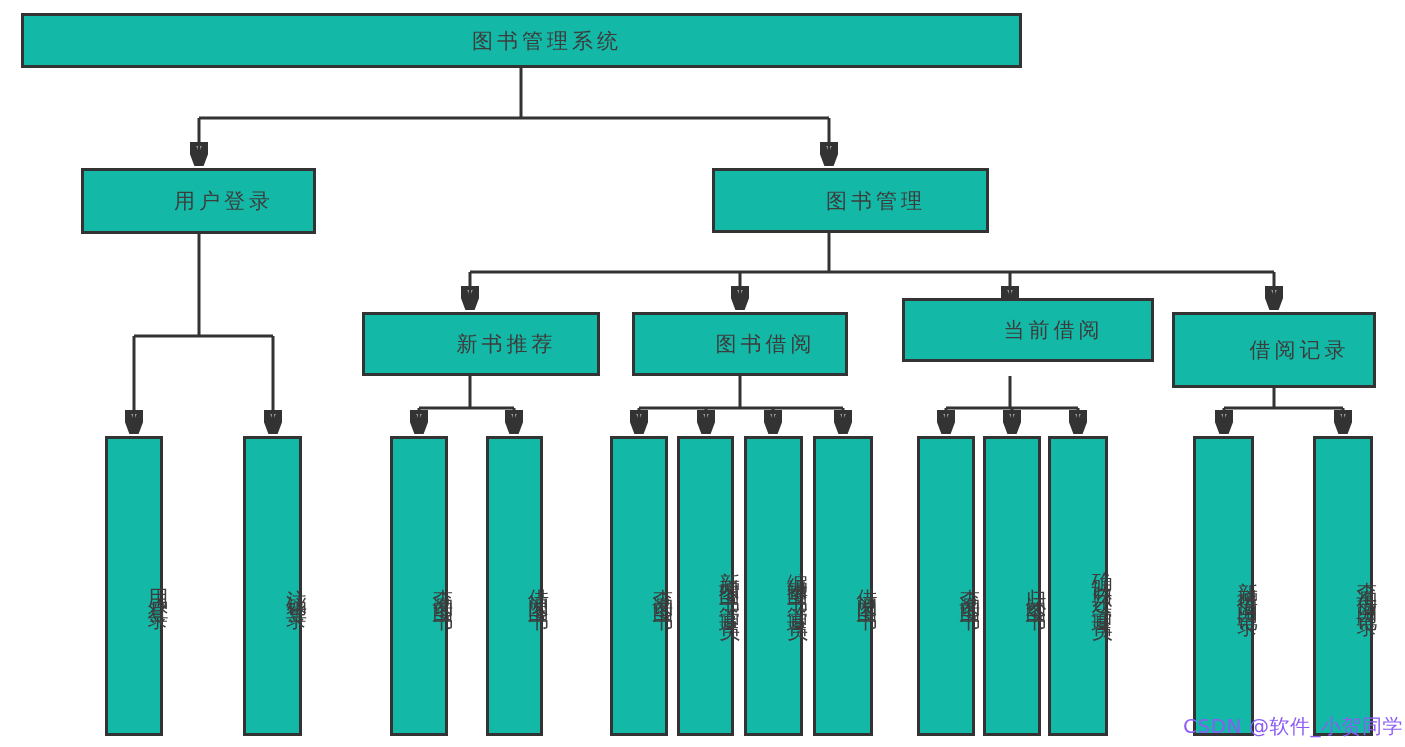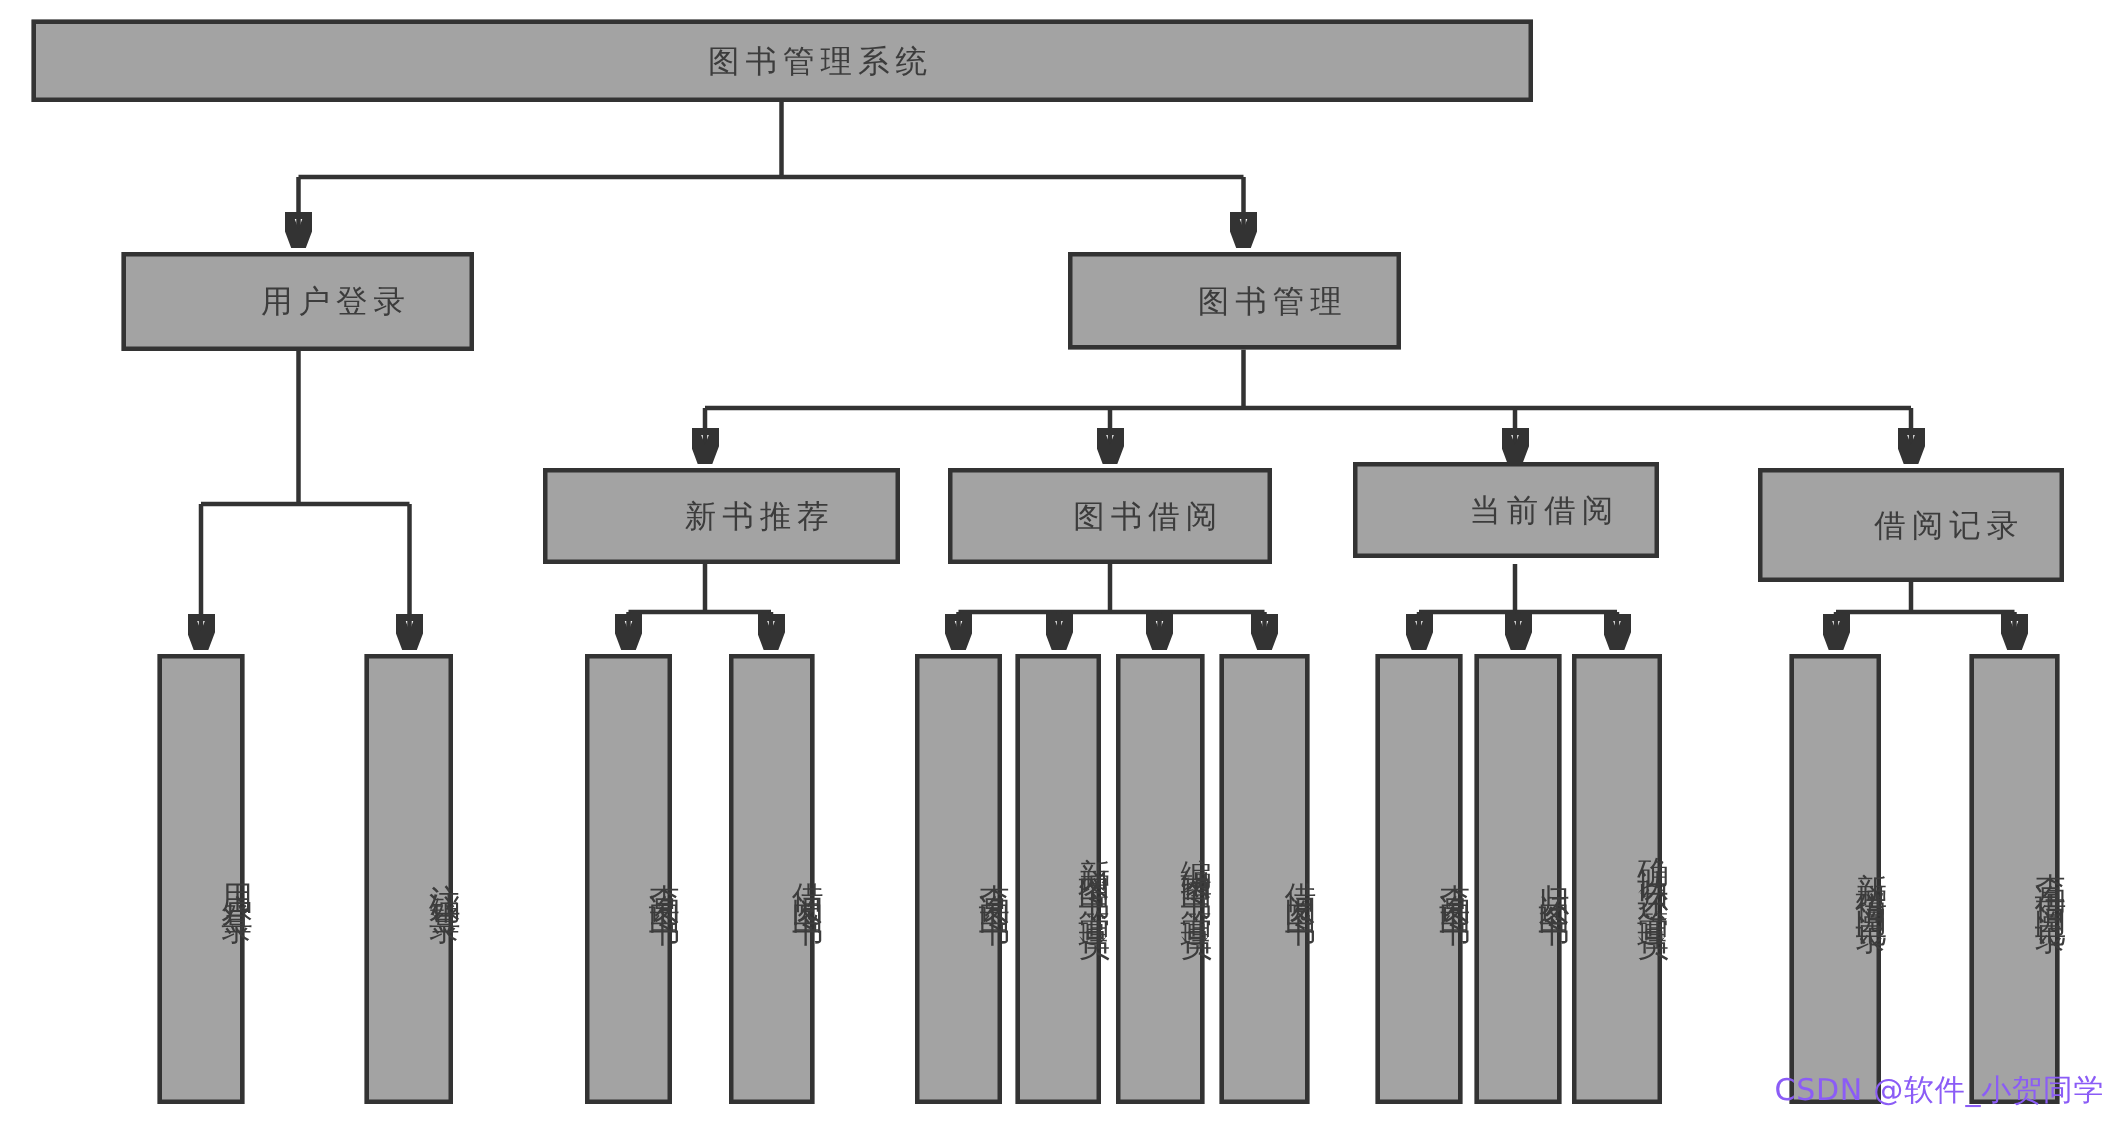--- a/index.html
+++ b/index.html
@@ -3,21 +3,21 @@
 <meta charset="utf-8">
 <style>
   html,body{margin:0;padding:0;background:#ffffff;}
   .stage{
     position:relative;width:1405px;height:747px;background:#ffffff;overflow:hidden;
     font-family:"DejaVu Sans","Liberation Sans",sans-serif;
   }
   .edges{position:absolute;left:0;top:0;width:1405px;height:747px;}
   .edges path{stroke:#333333;stroke-width:3;fill:none;}
   .box{
-    position:absolute;box-sizing:border-box;background:#a3a3a3;border:3px solid #333333;
+    position:absolute;box-sizing:border-box;background:#14b8a6;border:3px solid #333333;
     display:flex;align-items:center;justify-content:center;color:#3c3c3c;padding-left:47px;
   }
   .box.h span{font-size:21px;letter-spacing:4px;text-indent:4px;white-space:nowrap;}
   .box.v span{
     writing-mode:vertical-rl;text-orientation:mixed;
     font-size:21px;letter-spacing:7px;line-height:1;white-space:nowrap;
   }
   .watermark{
     position:absolute;left:1183px;top:713px;width:220px;
     color:#8b5cf6;font-size:20px;letter-spacing:0.5px;white-space:nowrap;
@@ -76,31 +76,31 @@
     <path d="M1343,408 L1343,432" marker-end="url(#arw)"></path>
   </svg>
 
   <div class="box h" style="left:21px;top:13px;width:1001px;height:55px">
     <span>图书管理系统</span>
   </div>
 
   <div class="box h" style="left:81px;top:168px;width:235px;height:66px">
     <span>用户登录</span>
   </div>
-  <div class="box h" style="left:712px;top:168px;width:222px;height:65px">
+  <div class="box h" style="left:712px;top:168px;width:277px;height:65px">
     <span>图书管理</span>
   </div>
 
   <div class="box h" style="left:362px;top:312px;width:238px;height:64px">
     <span>新书推荐</span>
   </div>
   <div class="box h" style="left:632px;top:312px;width:216px;height:64px">
     <span>图书借阅</span>
   </div>
-  <div class="box h" style="left:902px;top:308px;width:204px;height:64px">
+  <div class="box h" style="left:902px;top:298px;width:252px;height:64px">
     <span>当前借阅</span>
   </div>
   <div class="box h" style="left:1172px;top:312px;width:204px;height:76px">
     <span>借阅记录</span>
   </div>
 
   <div class="box v" style="left:105px;top:436px;width:58px;height:300px">
     <span>用户登录</span>
   </div>
   <div class="box v" style="left:243px;top:436px;width:59px;height:300px">

